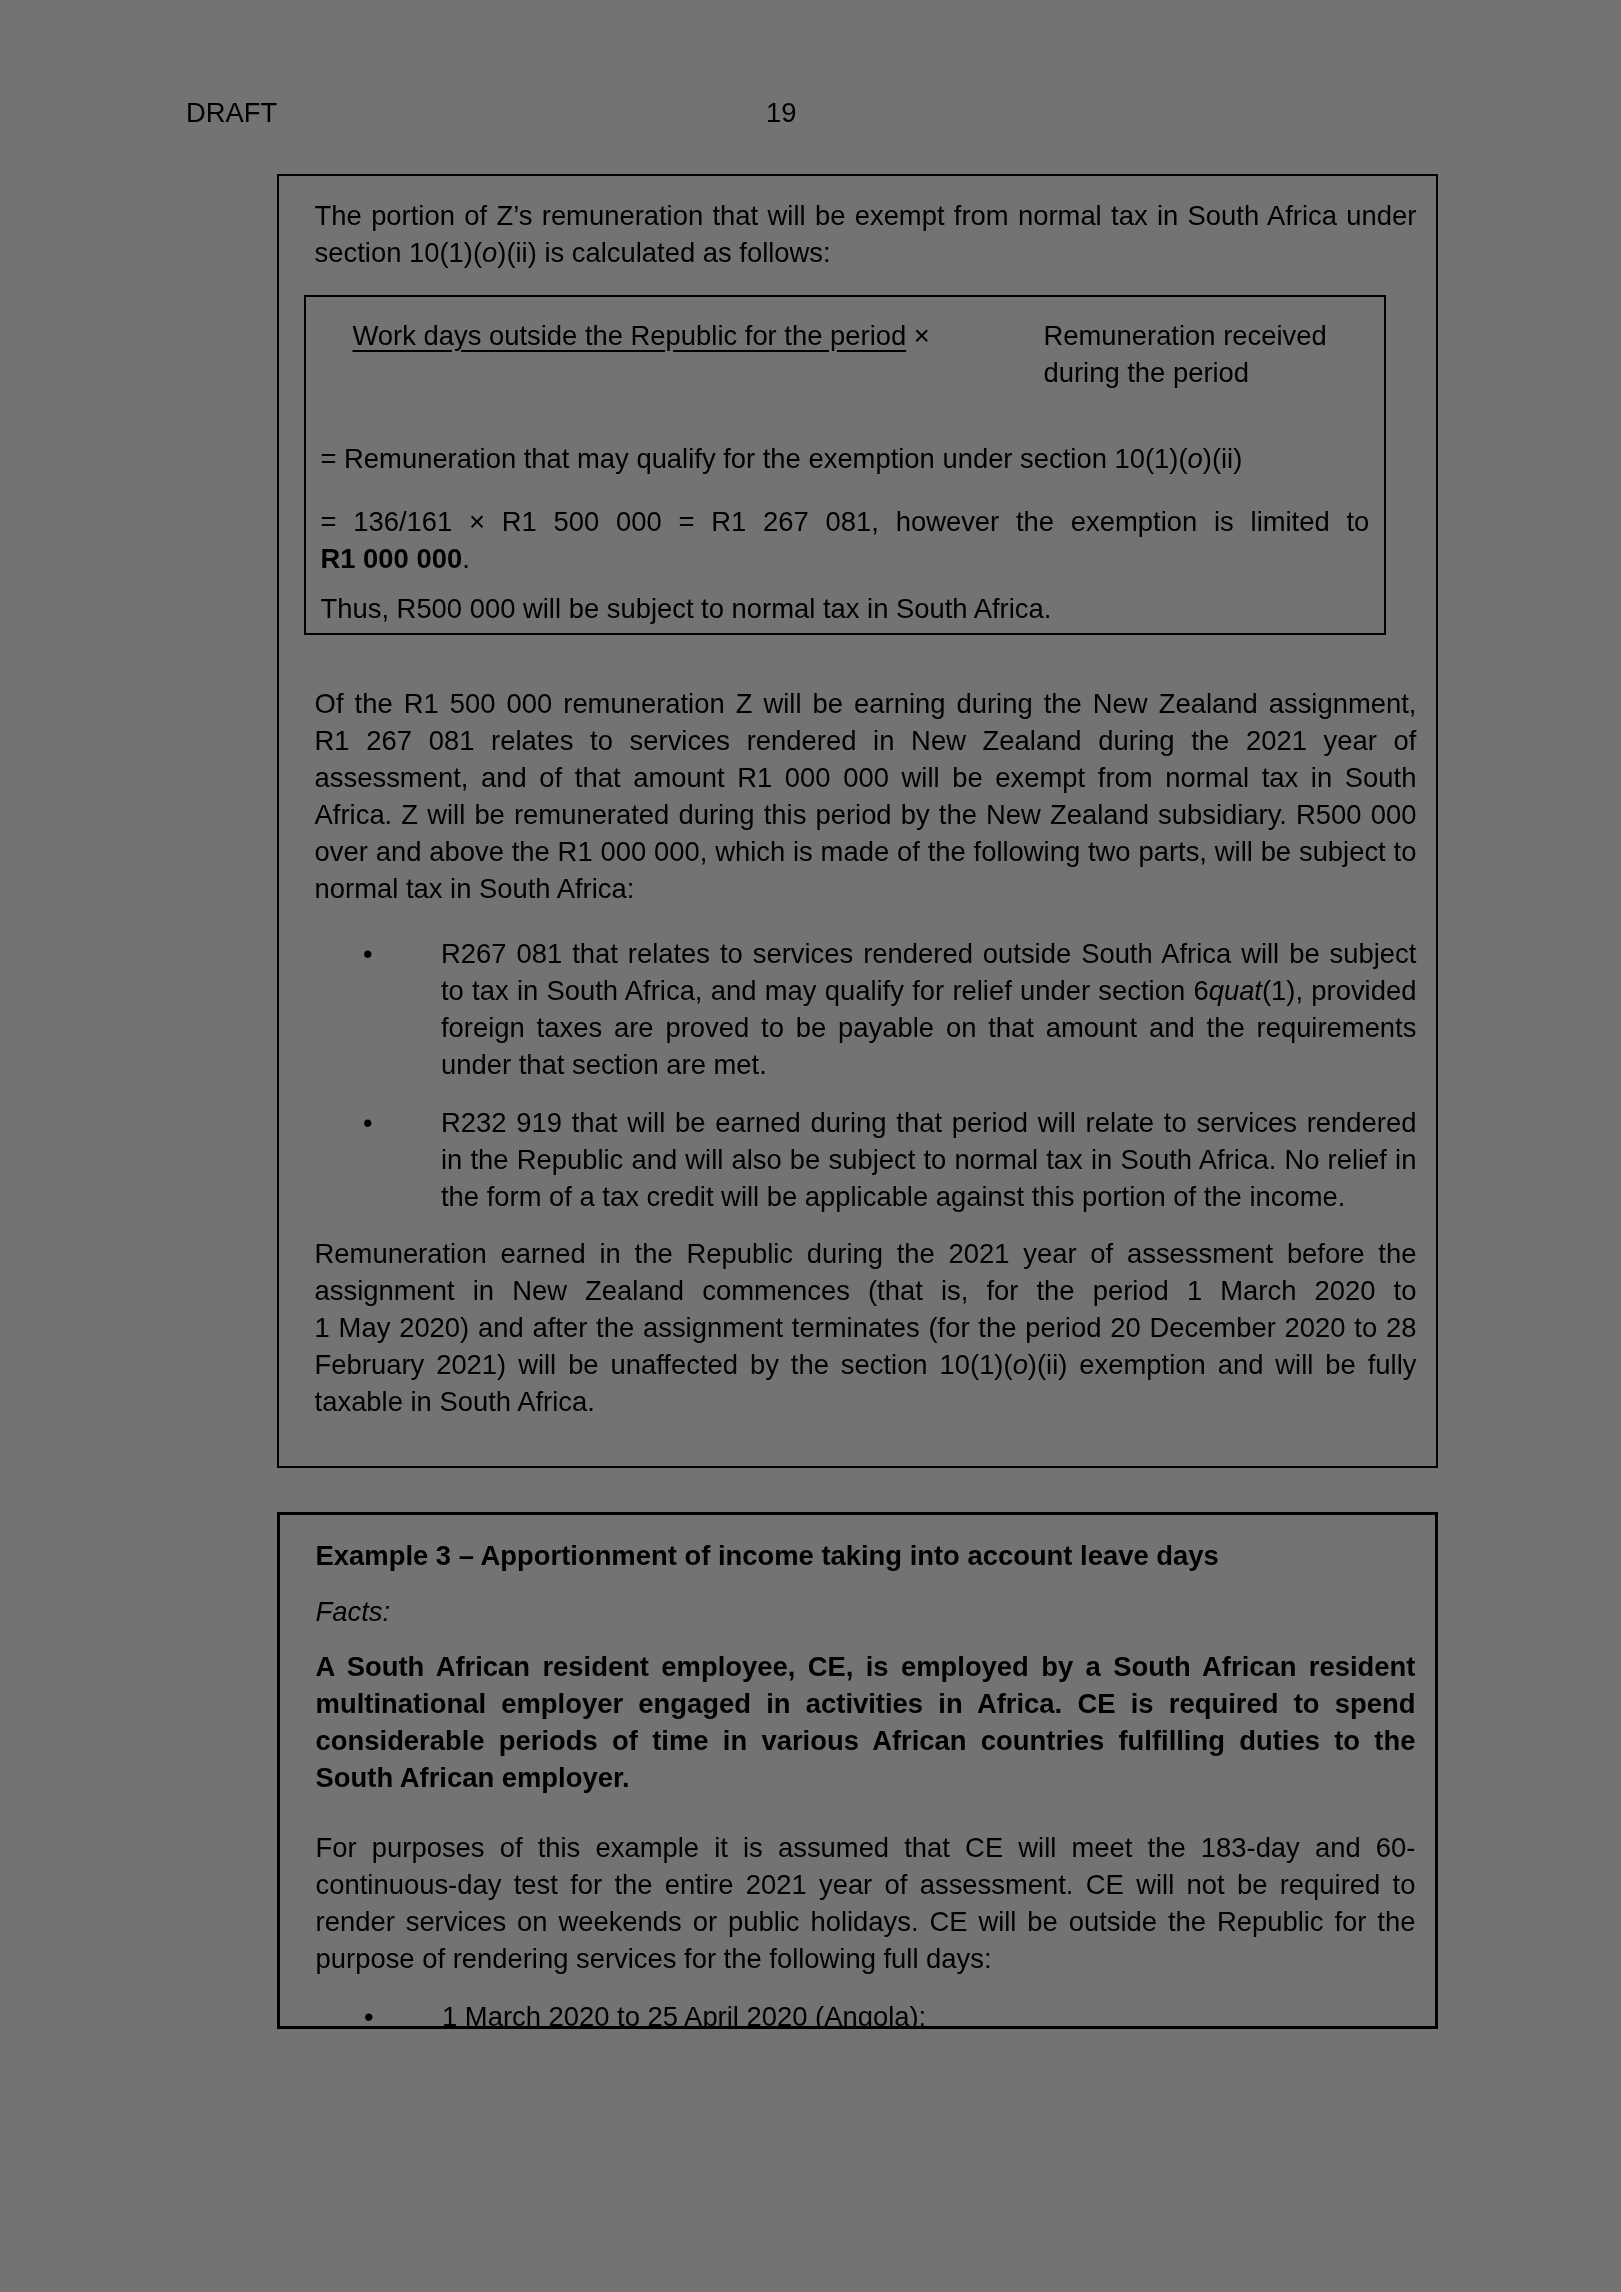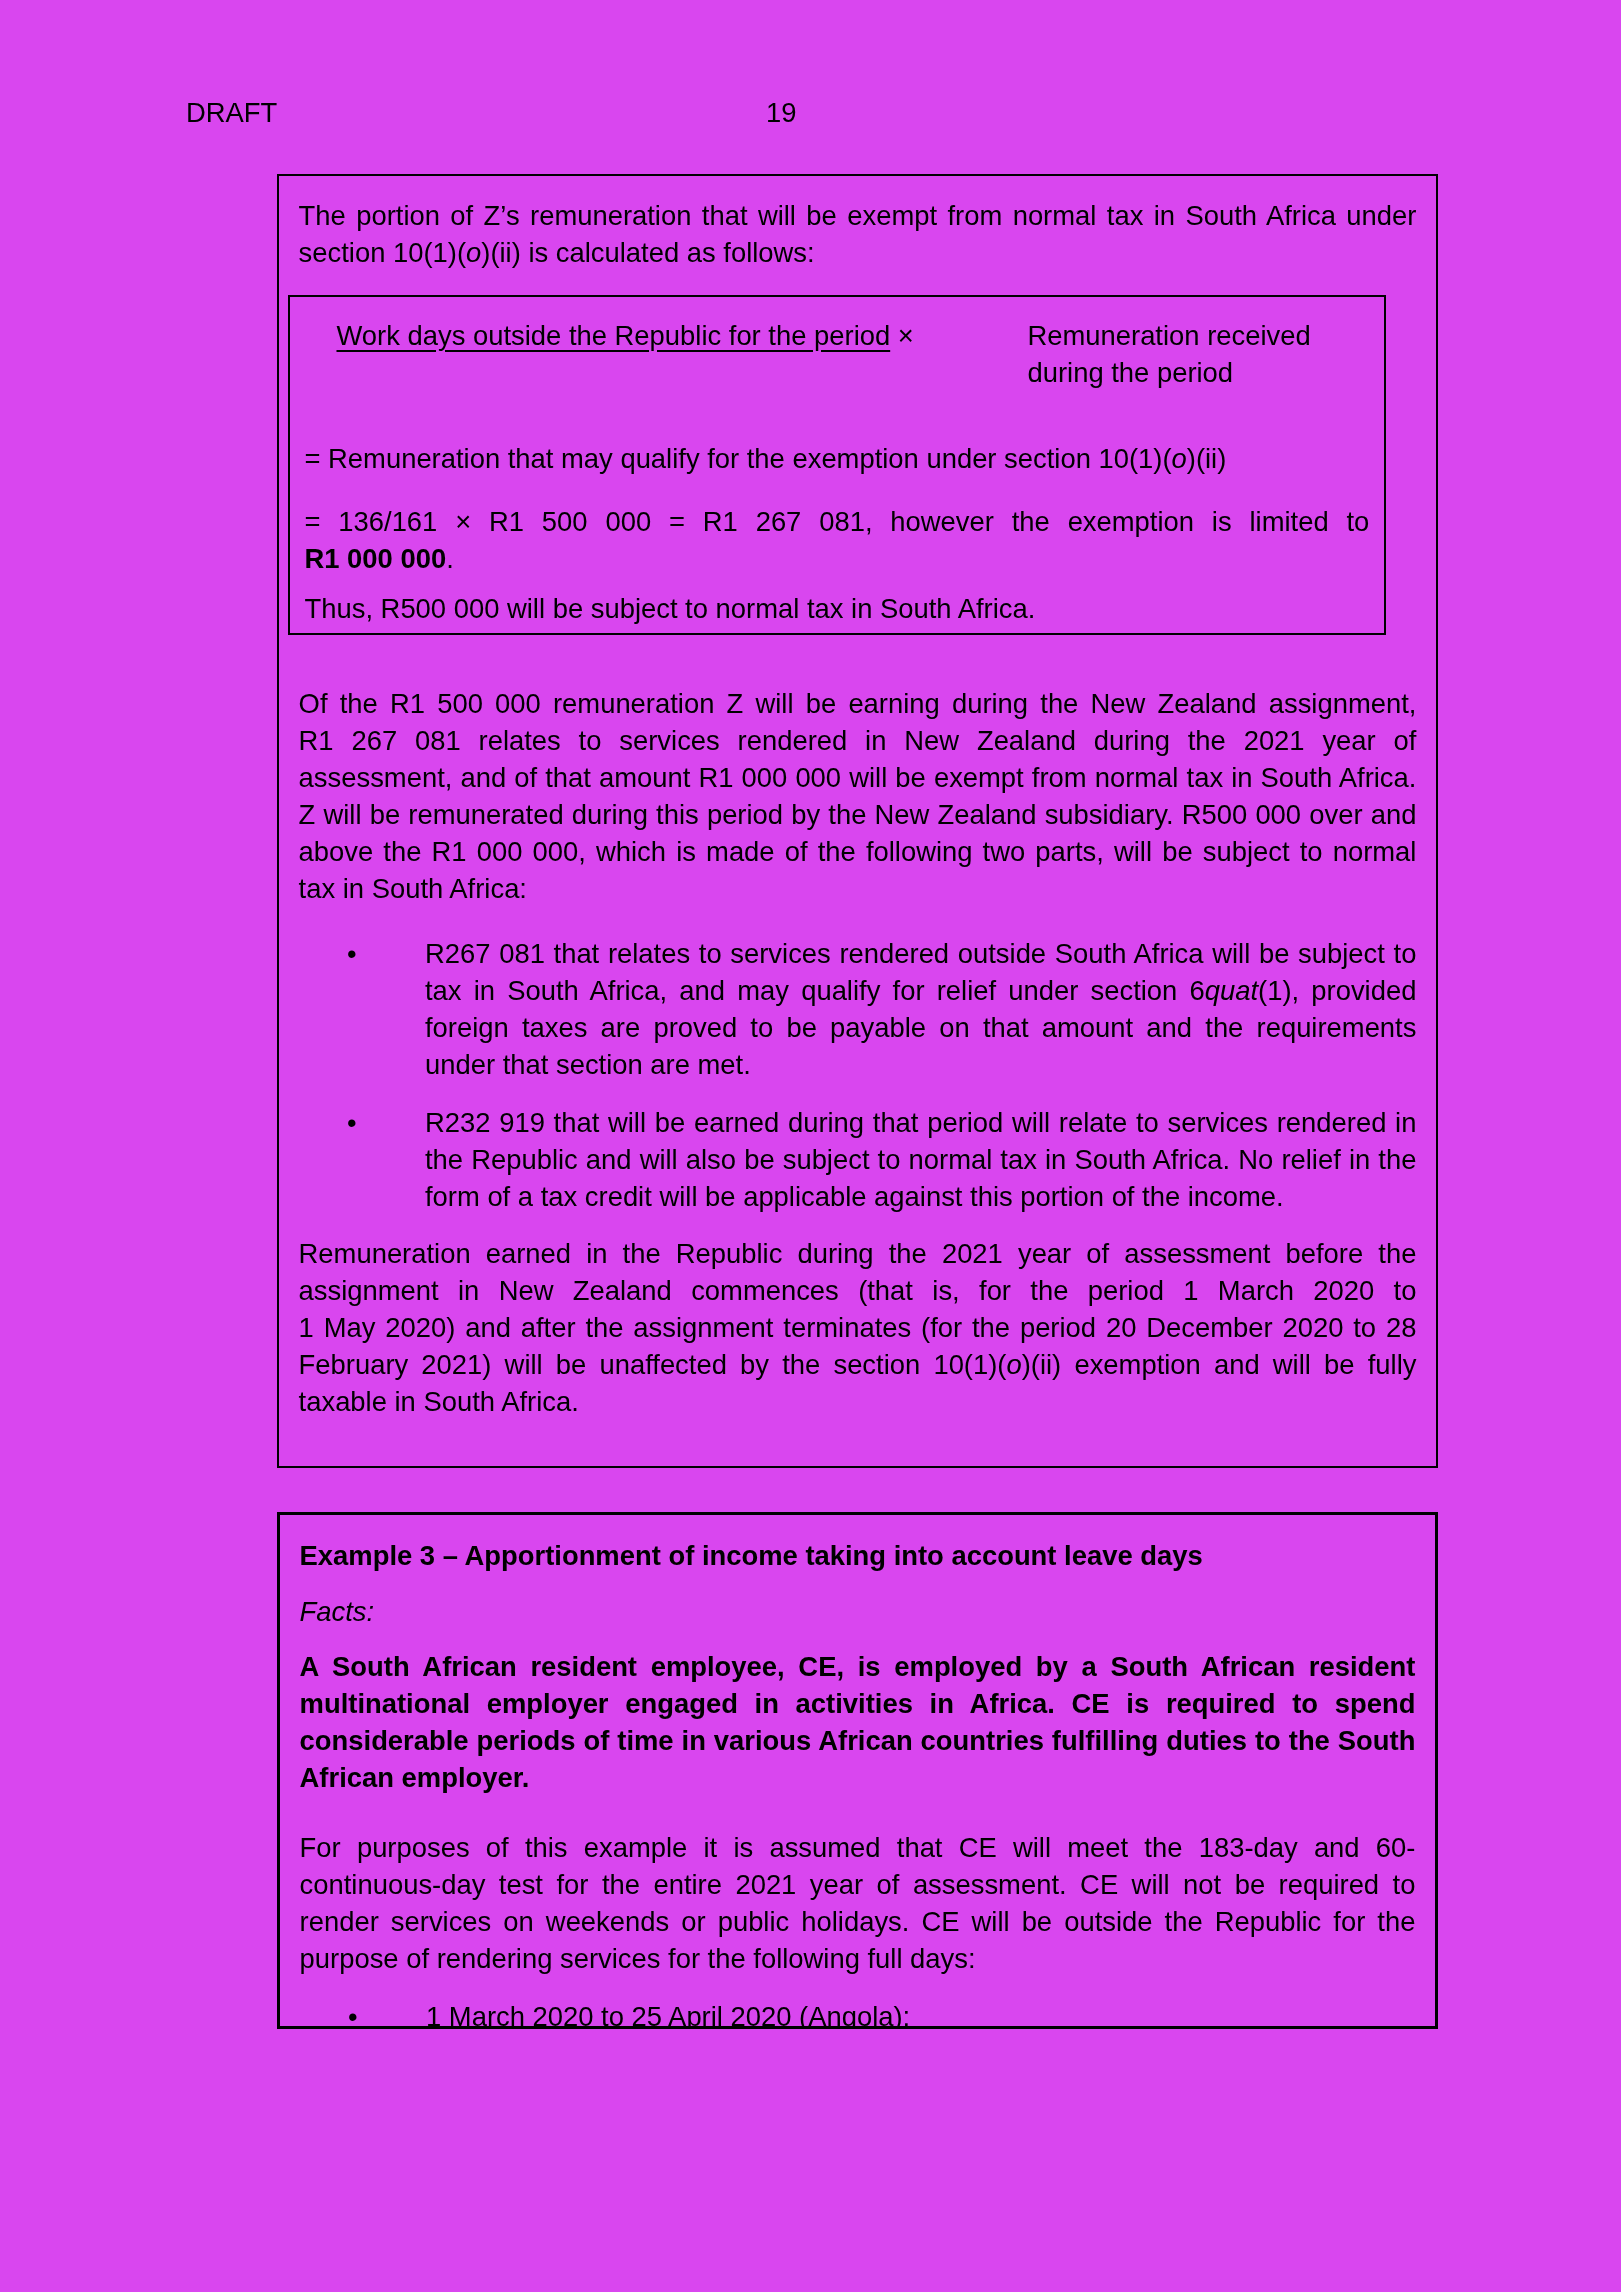--- a/index.html
+++ b/index.html
@@ -1,36 +1,37 @@
 <!DOCTYPE html>
 <html><head>
 <meta charset="utf-8">
 <style>
   html, body { margin:0; padding:0; background:#888; }
   * { box-sizing:border-box; }
   .page {
     position:relative;
     width:1621px; height:2293px;
-    background:#d946ef;
+    background:#737373;
     color:#000000;
     font-family:"Liberation Sans", sans-serif;
     font-size:27.4px;
     line-height:37px;
     margin:0 auto;
   }
   p { margin:0; }
   .hdr-draft { position:absolute; left:186px; top:94px; }
   .hdr-page  { position:absolute; left:766px; top:94px; }
 
   .box {
     position:absolute;
     left:277px;
     width:1161px;
     border:2.9px solid #000;
     overflow:hidden;
+    padding-left:16px;
   }
   .box1 { top:174px;  height:1294px; }
   .box2 { top:1512px; height:517px; border-width:3.9px; }
 
   .para { text-align:justify; }
 
   .intro        { margin:20.6px 19.6px 0 19.6px; }
   .formula-box  { margin:24.5px 50px 0 8.8px; border:2.9px solid #000; padding:19.6px 14.7px 5.9px 14.7px; }
   .formula-row  { display:flex;margin-left:32px; }
   .formula-left { width:647px; flex:0 0 auto; }

